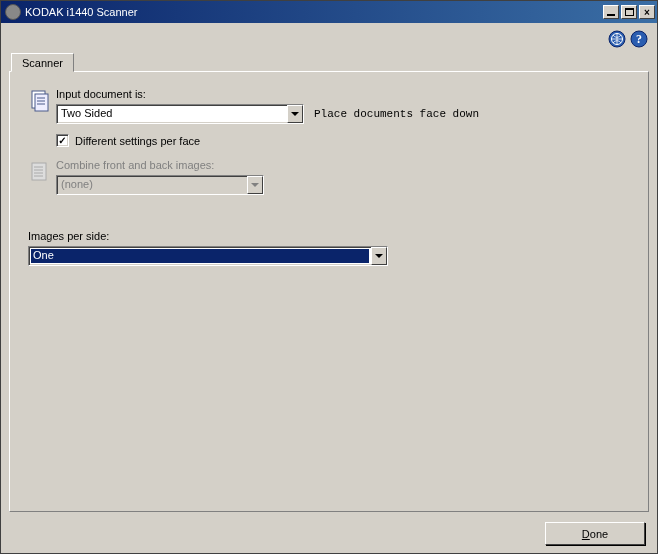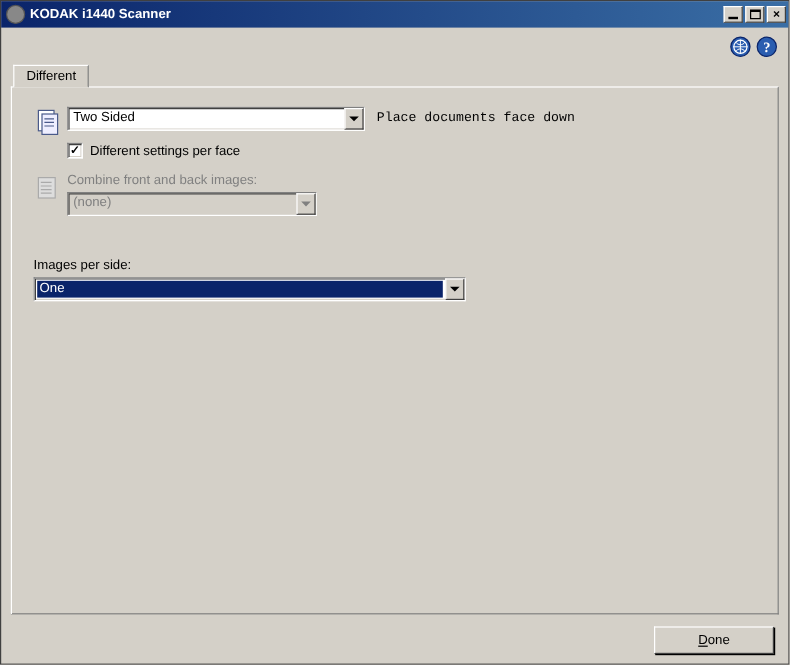--- a/index.html
+++ b/index.html
@@ -29,21 +29,21 @@
     padding: 0 2px 0 4px;
   }
   .titlebar-icon {
     width: 16px; height: 16px;
     background: #888;
     border-radius: 50%;
     display: inline-block;
     margin-right: 4px;
     border: 1px solid #555;
   }
-  .titlebar-title { font-weight: bold; flex: 1; }
+  .titlebar-title { font-weight: normal; flex: 1; }
   .titlebar-buttons { display: flex; }
   .titlebar-btn {
     width: 16px; height: 14px;
     margin-left: 2px;
     background: #d4d0c8;
     border: 1px solid;
     border-color: #fff #404040 #404040 #fff;
     display: flex;
     align-items: center;
     justify-content: center;
@@ -209,35 +209,36 @@
       <span>
         <svg width="20" height="20" viewBox="0 0 20 20">
           <circle cx="10" cy="10" r="8" fill="#2a5db0" stroke="#0a246a"></circle>
           <text x="10" y="14" text-anchor="middle" font-size="12" font-weight="bold" fill="#fff" font-family="Georgia">?</text>
         </svg>
       </span>
     </div>
 
     <div class="tab-holder">
       <div class="tab-label">
-        <span>Different</span>
+        <span>Scanner</span>
       </div>
       <div class="tab-pane">
 
         <div class="field-row">
           <div class="side-icon">
             <svg width="24" height="24" viewBox="0 0 24 24">
               <rect x="4" y="3" width="13" height="17" fill="#fff" stroke="#4a5a8a"></rect>
               <rect x="7" y="6" width="13" height="17" fill="#eef" stroke="#4a5a8a"></rect>
               <line x1="9" y1="10" x2="17" y2="10" stroke="#4a5a8a"></line>
               <line x1="9" y1="13" x2="17" y2="13" stroke="#4a5a8a"></line>
               <line x1="9" y1="16" x2="17" y2="16" stroke="#4a5a8a"></line>
             </svg>
           </div>
           <div class="field-body">
+            <div class="label">Input document is:</div>
             <div class="input-doc-row">
               <div class="select">
                 <div class="select-text">Two Sided</div>
                 <div class="select-btn">
                     <div class="arrow-down"></div>
                   </div>
               </div>
               <span class="hint">Place documents face down</span>
             </div>
             <div class="checkbox-row">

